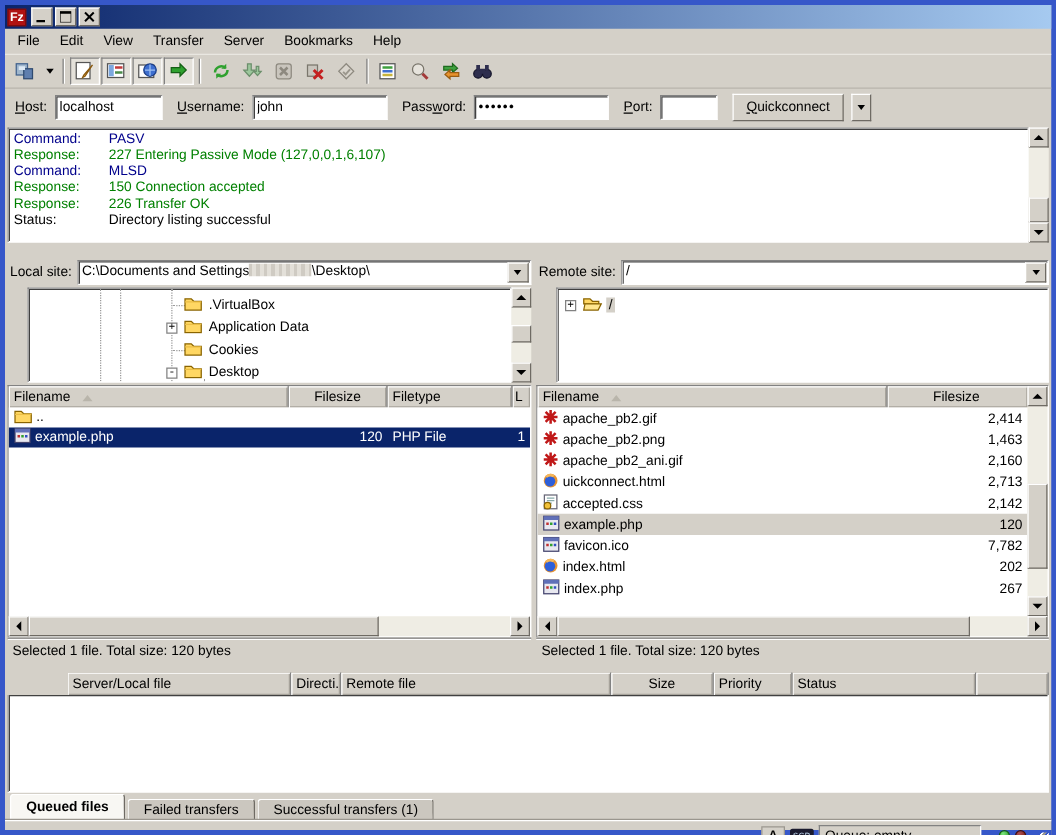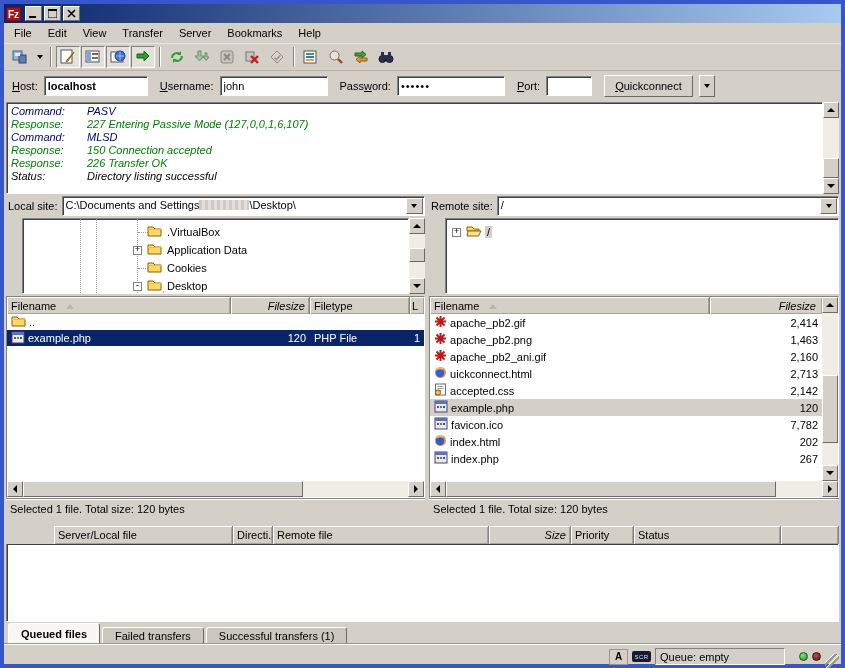--- a/index.html
+++ b/index.html
@@ -32,21 +32,21 @@
 
   
   .qcbar { height:30px; display:flex; align-items:center; padding-left:8px; gap:6px; flex:0 0 auto; border-top:1px solid #B8B4AC; }
   .qc-label { white-space:nowrap; }
   .qc-input { height:20px; font-family:"Liberation Sans",sans-serif; font-size:11px; padding:2px 3px; background:#fff; border:1px solid; border-color:#828282 #FFFFFF #FFFFFF #828282; box-shadow:inset 1px 1px 0 #404040; outline:none; }
   .qc-btn { height:22px; padding:0 10px; font-size:11px; display:flex; align-items:center; }
   .qc-dd { width:16px; height:22px; display:flex; align-items:center; justify-content:center; }
   u { text-decoration:underline; }
 
   
-  .logwrap { height:92px; margin:2px 2px 0 2px; display:flex; flex:0 0 auto;font-style:italic; }
+  .logwrap { height:92px; margin:2px 2px 12px 2px; display:flex; flex:0 0 auto; }
   .logbox { flex:1; background:#fff; border:1px solid; border-color:#828282 #FFFFFF #FFFFFF #828282; box-shadow:inset 1px 1px 0 #404040; padding:2px 0 0 4px; overflow:hidden; }
   .log-row { display:flex; height:13px; line-height:13px; white-space:nowrap; }
   .log-label { width:76px; flex:0 0 auto; }
   .k-command { color:#00008B; }
   .k-response { color:#008000; }
   .k-status { color:#000; }
 
   
   .vscroll { width:16px; background:#EFEDE4; display:flex; flex-direction:column; flex:0 0 auto; }
   .hscroll { height:16px; background:#EFEDE4; display:flex; flex:0 0 auto; }
@@ -83,21 +83,21 @@
   
   .lists { height:222px; display:flex; flex:0 0 auto; padding:0 2px; margin-top:2px; }
   .listpane { display:flex; flex-direction:column; }
   .listpane.lp-left { width:421px; }
   .listpane.lp-right { width:412px; }
   .list-outer { flex:1; border:1px solid; border-color:#828282 #FFFFFF #FFFFFF #828282; box-shadow:inset 1px 1px 0 #404040; background:#fff; display:flex; flex-direction:column; min-height:0; }
   .list-with-vs { display:flex; flex:1; min-height:0; }
   .list-main { flex:1; display:flex; flex-direction:column; min-width:0; }
   .lheader { height:17px; display:flex; flex:0 0 auto; background:#D4D0C8; }
   .hcell { padding:1px 4px; white-space:nowrap; overflow:hidden; border-right:1px solid #828282; box-shadow:inset 1px 1px 0 #fff, inset -1px -1px 0 #A7A39B; display:flex; align-items:center; }
-  .hcell.right { justify-content:flex-end;font-style:italic; }
+  .hcell.right { justify-content:center; }
   .hcell.fill { flex:1; border-right:none; }
   .sort-tri { width:0; height:0; border:4px solid transparent; border-bottom:5px solid #B9B5AB; margin-left:10px; margin-top:-3px; }
   .lbody { flex:1; background:#fff; overflow:hidden; }
   .lrow { height:16px; display:flex; align-items:center; white-space:nowrap; }
   .lrow .cell { overflow:hidden; display:flex; align-items:center; padding:0 4px; height:16px; }
   .cell.right { justify-content:flex-end; }
   .lrow.sel-active { background:#0A246A; color:#fff; }
   .lrow.sel-inactive { background:#D4D0C8; }
   
   .c-name { width:224px; } .c-size { width:79px; } .c-type { width:100px; } .c-mod { flex:1; padding:0 2px; }
@@ -265,21 +265,21 @@
           <circle cx="11.5" cy="10" r="3.5" fill="#2E2E4E" stroke="#14142a"></circle>
           <rect x="6" y="6" width="4" height="4" fill="#2E2E4E"></rect>
           <rect x="3" y="3" width="3" height="4" fill="#2E2E4E"></rect>
           <rect x="10" y="3" width="3" height="4" fill="#2E2E4E"></rect>
       </svg>
     </div>
   </div>
 
   <div class="qcbar">
     <span class="qc-label"><span></span><u>H</u><span>ost:</span></span>
-    <input class="qc-input" style="width: 104px; font-weight: bold;" value="localhost">
+    <input class="qc-input" style="width: 86px;" value="localhost">
     <span class="qc-label" style="margin-left:6px"><span></span><u>U</u><span>sername:</span></span>
     <input class="qc-input" style="width: 108px;" value="john">
     <span class="qc-label" style="margin-left:6px"><span>Pass</span><u>w</u><span>ord:</span></span>
     <input class="qc-input" style="width: 108px; letter-spacing: 1px;" value="••••••">
     <span class="qc-label" style="margin-left:6px"><span></span><u>P</u><span>ort:</span></span>
     <input class="qc-input" style="width: 46px;" value="">
     <div class="qc-btn raised" style="margin-left:6px">
         <span><span></span><u>Q</u><span>uickconnect</span></span>
       </div>
     <div class="qc-dd raised">

